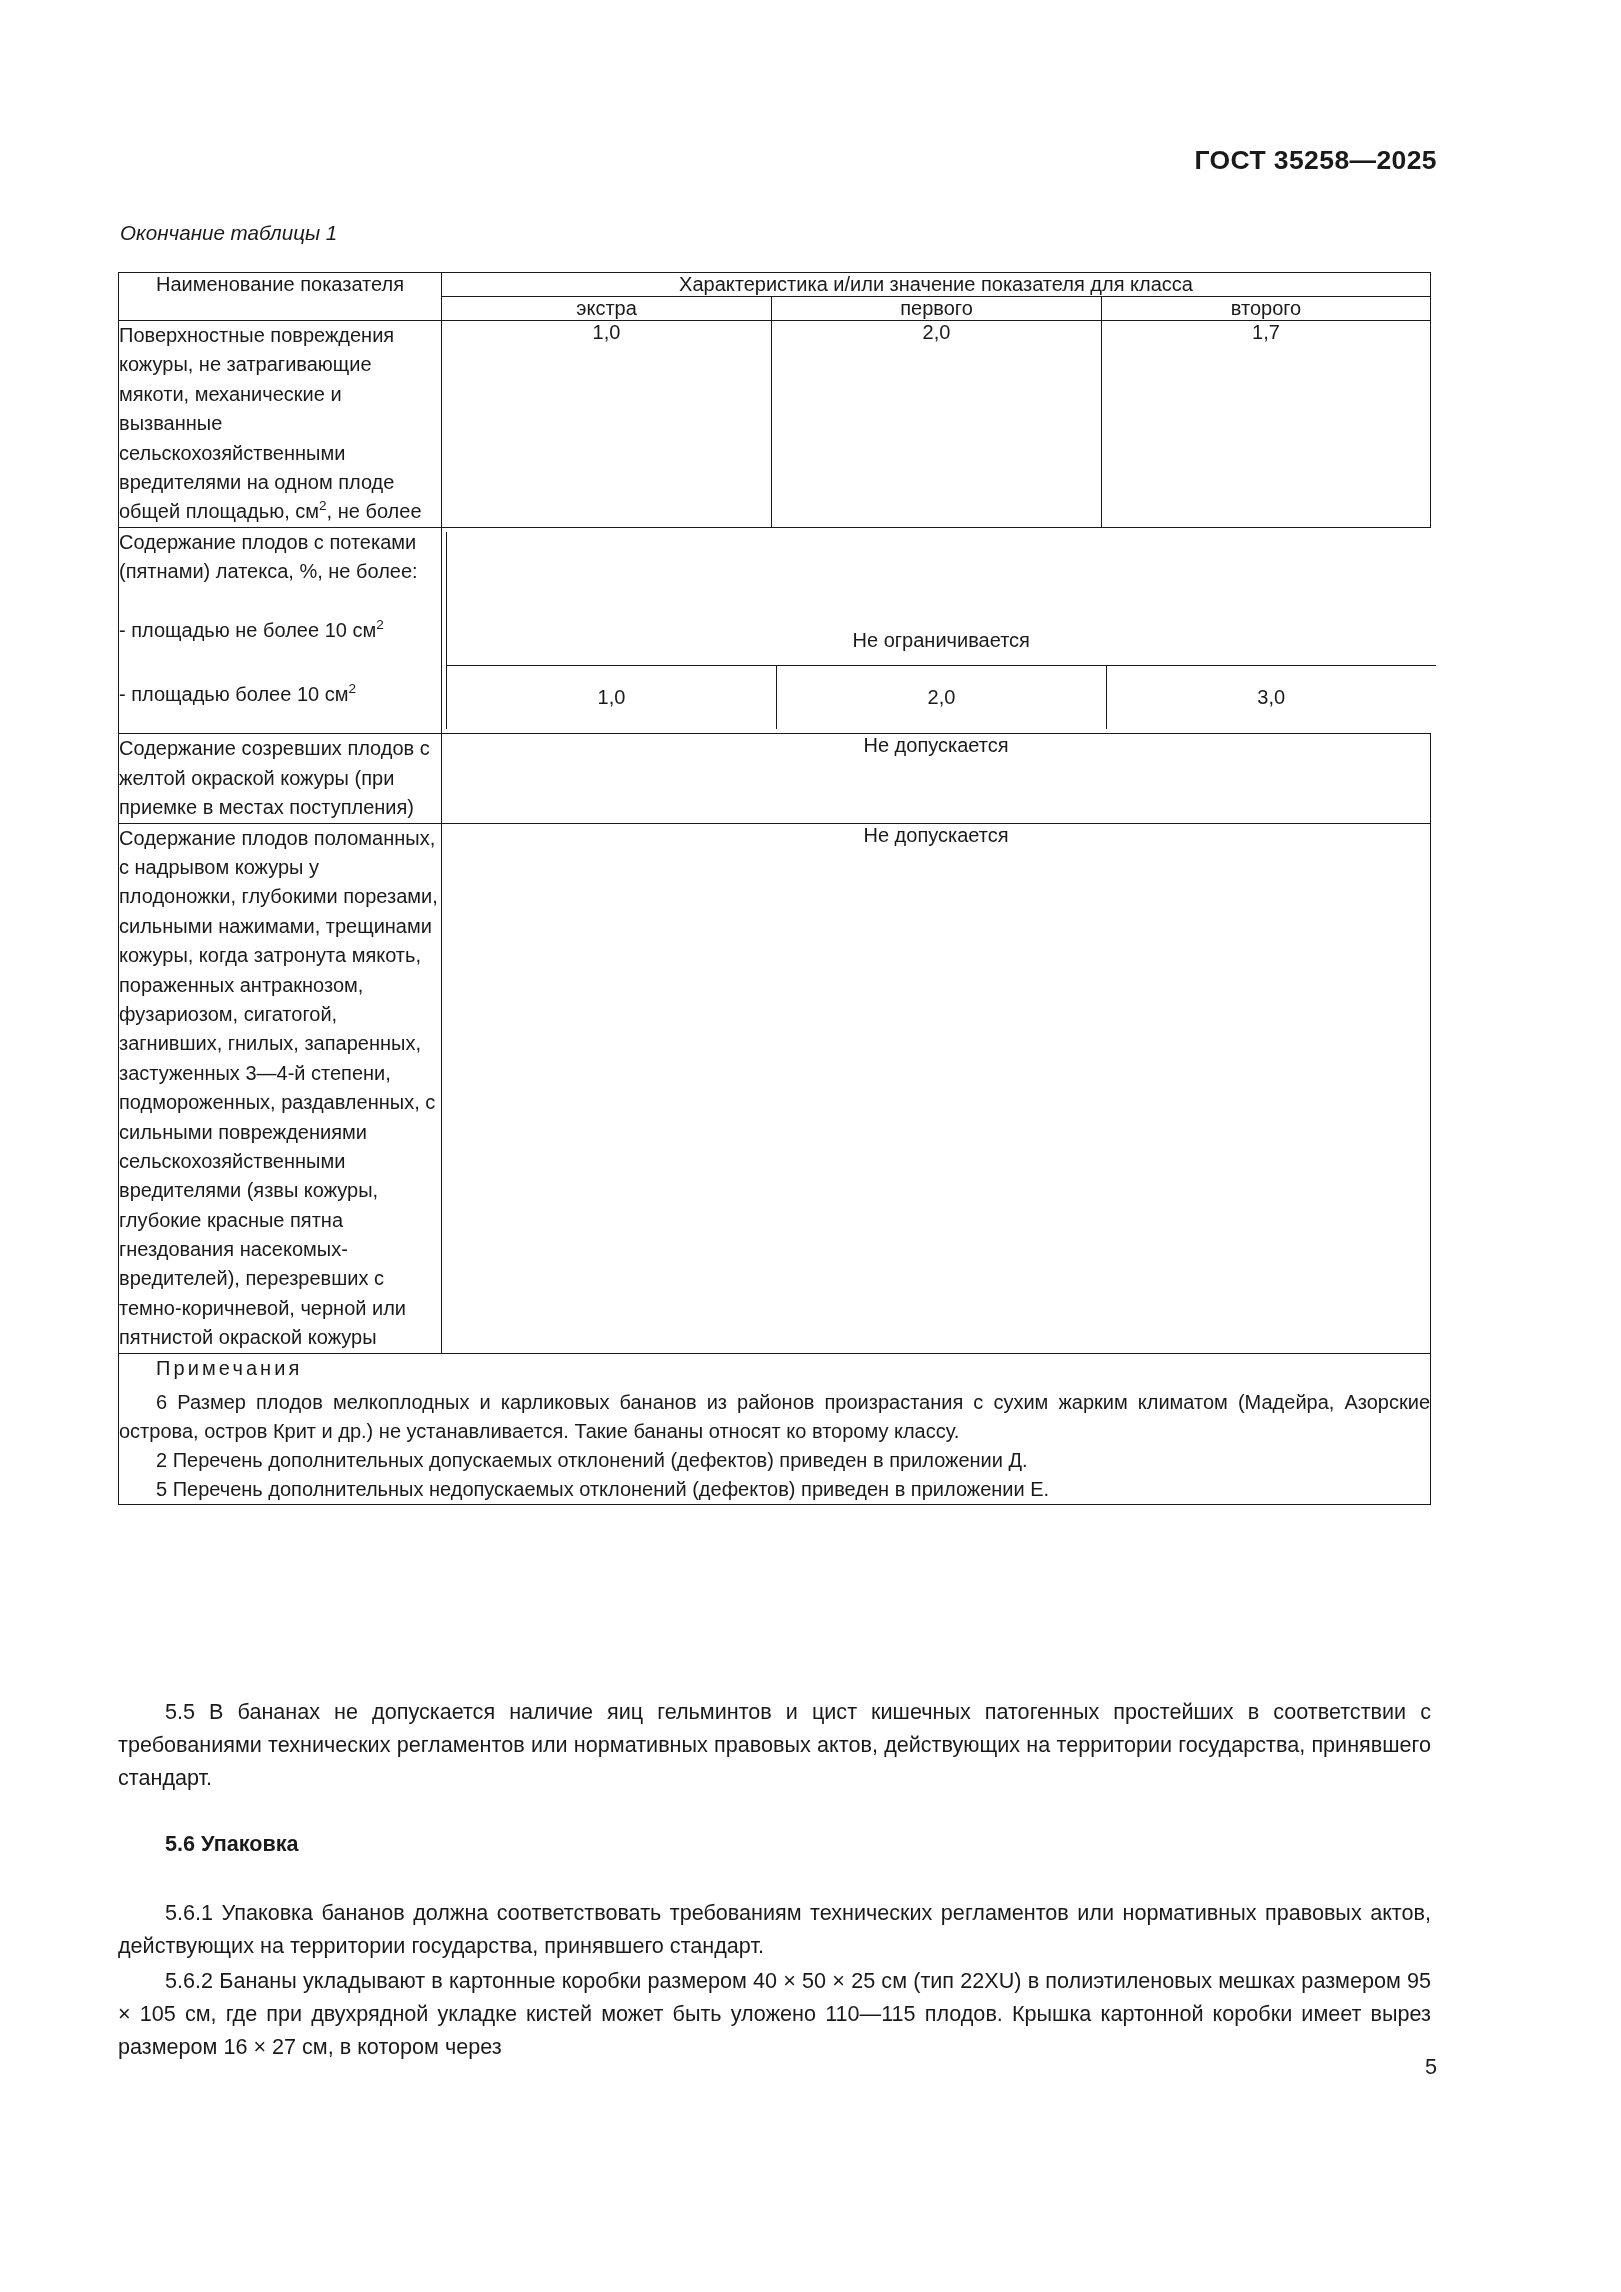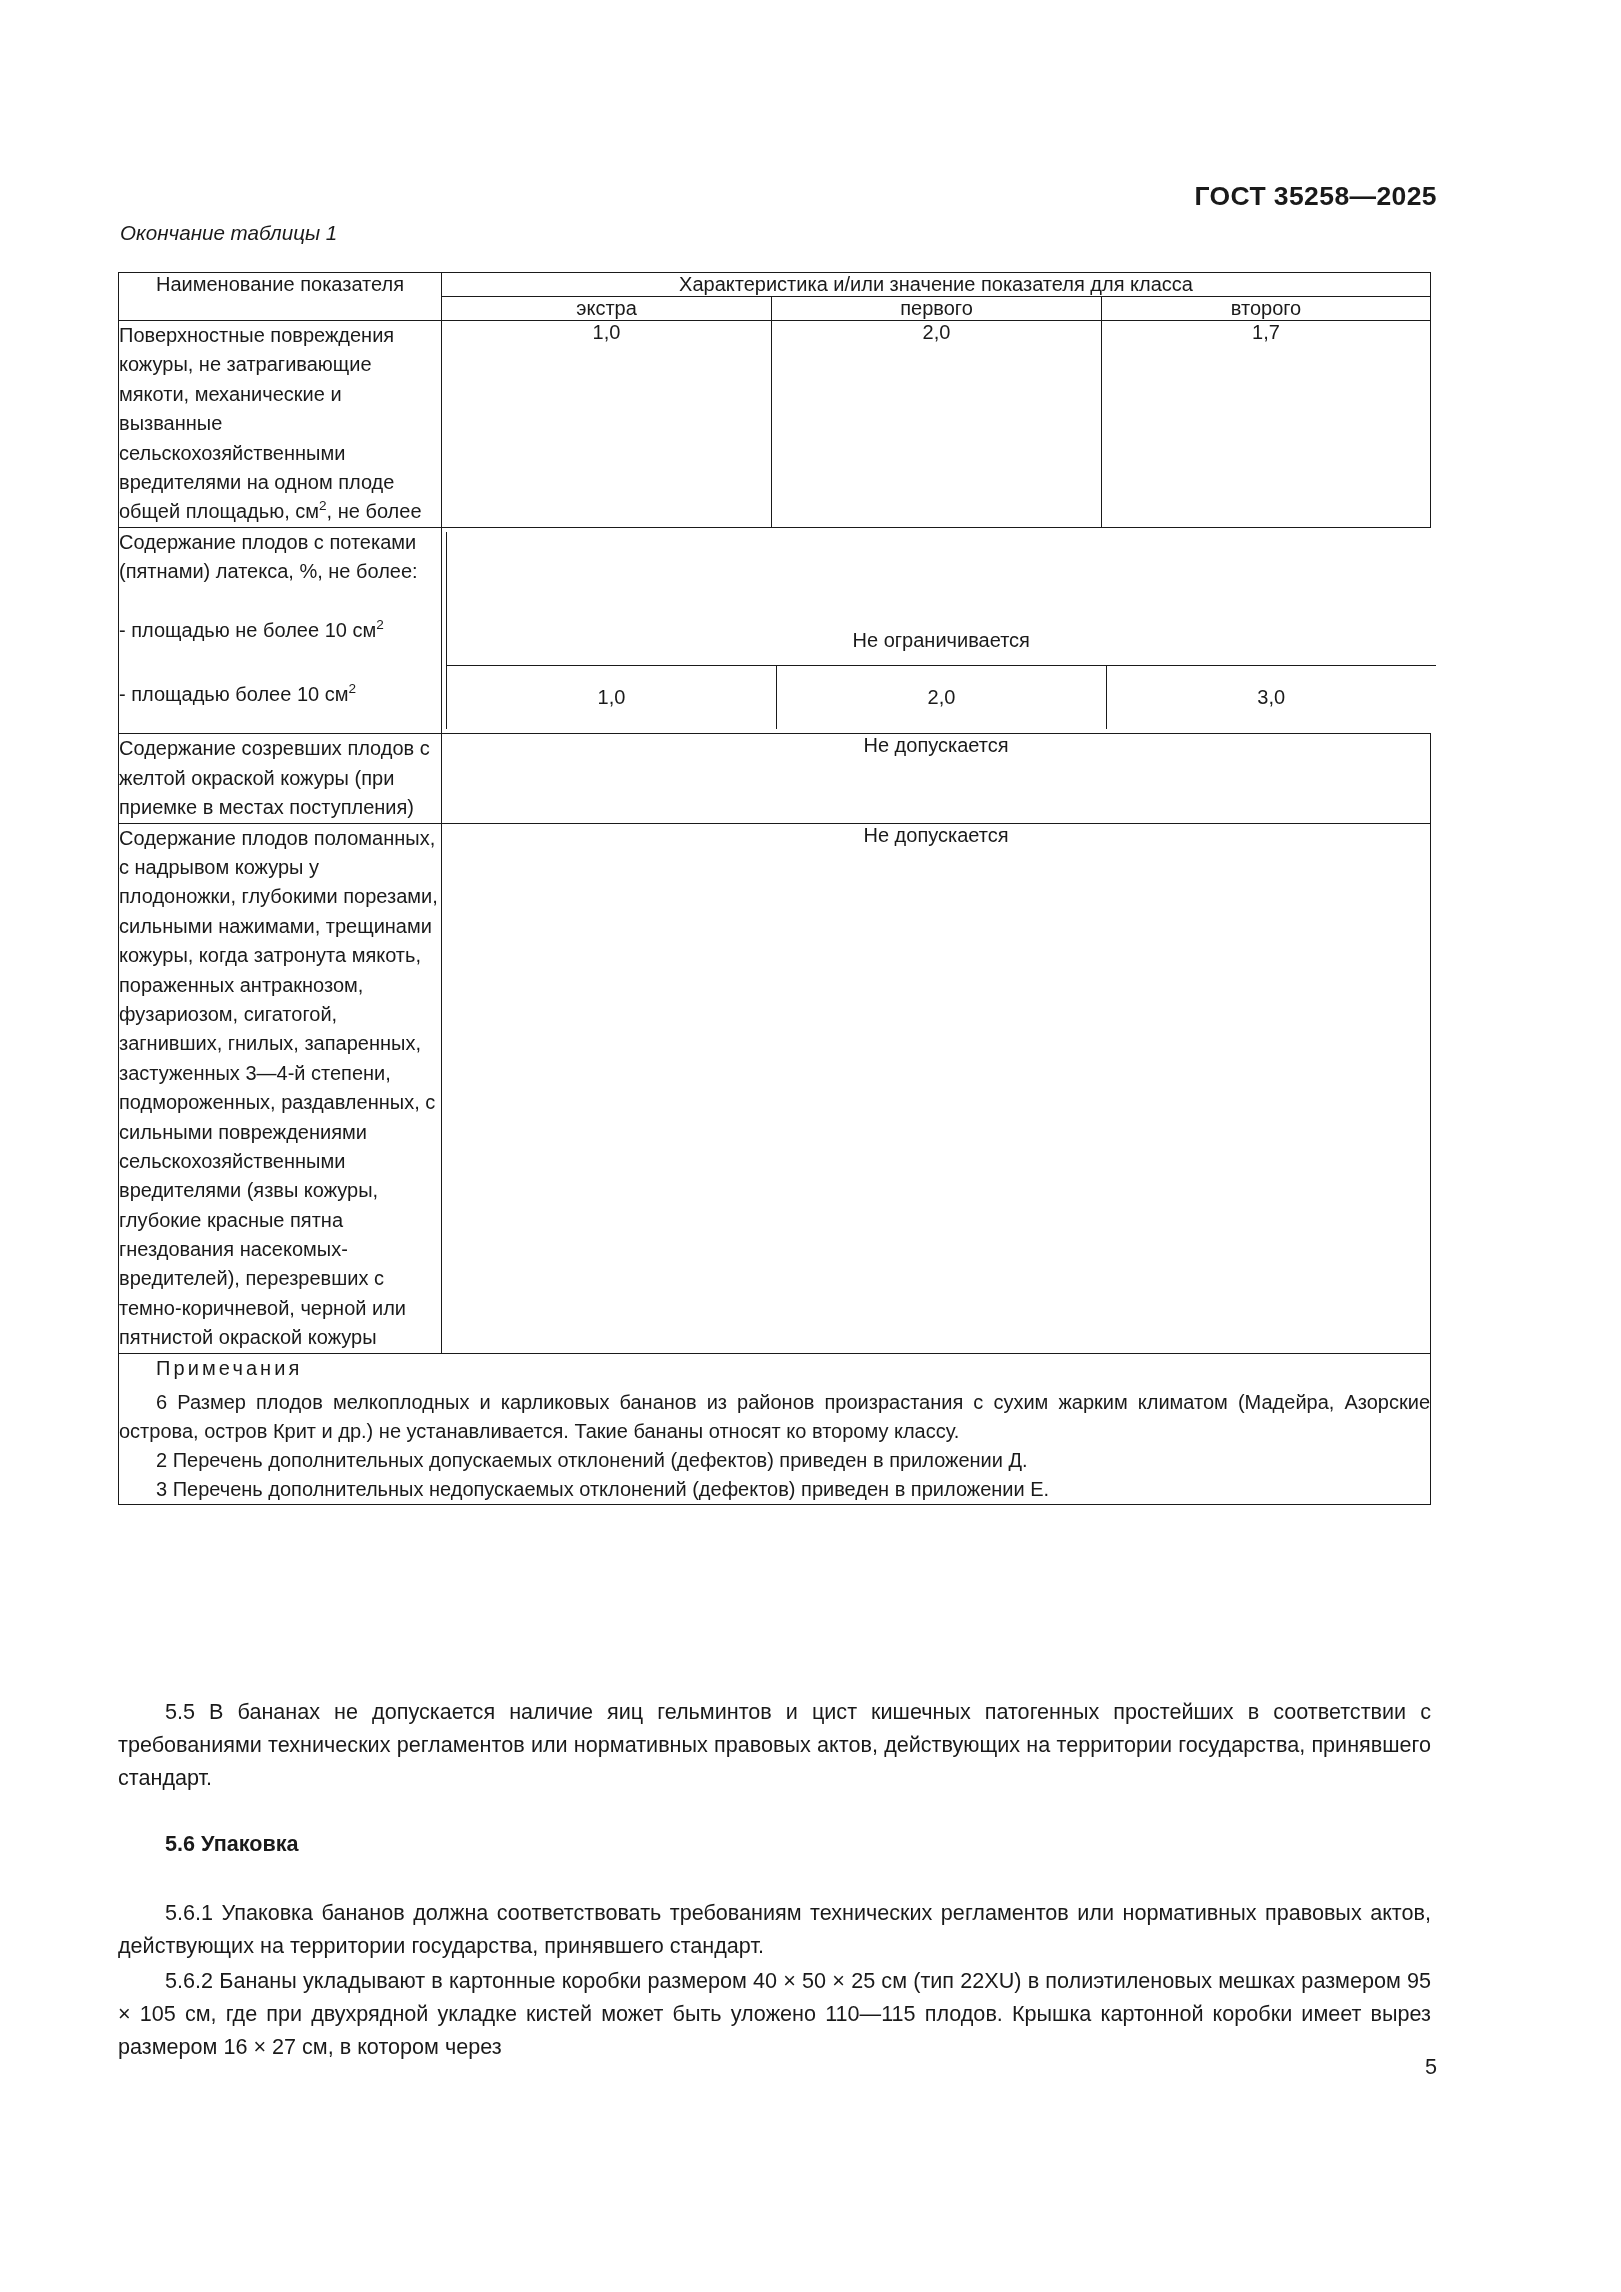--- a/index.html
+++ b/index.html
@@ -26,21 +26,20 @@
 
   
   .doc-header {
     position: absolute;
     top: 145px;
     right: 184px;
     font-size: 26.5px;
     font-weight: bold;
     letter-spacing: 0.4px;
     white-space: nowrap;
-    margin-top: 36px;
   }
 
   
   .table-caption {
     position: absolute;
     left: 120px;
     top: 221px;
     font-size: 20.6px;
     font-style: italic;
   }
@@ -230,21 +229,21 @@
       <tr>
         <td class="cell-name">Содержание плодов поломанных, с надрывом кожуры у плодоножки, глубокими порезами, сильными нажимами, трещинами кожуры, когда затронута мякоть, пораженных антракнозом, фузариозом, сигатогой, загнивших, гнилых, запаренных, застуженных 3—4-й степени, подмороженных, раздавленных, с сильными повреждениями сельскохозяйственными вредителями (язвы кожуры, глубокие красные пятна гнездования насекомых-вредителей), перезревших с темно-коричневой, черной или пятнистой окраской кожуры</td>
         <td class="cell-val-top" colspan="3">Не допускается</td>
       </tr>
 
       <tr>
         <td class="notes-cell" colspan="4">
           <div class="notes-title">Примечания</div>
           <div class="note-item">6 Размер плодов мелкоплодных и карликовых бананов из районов произрастания с сухим жарким климатом (Мадейра, Азорские острова, остров Крит и др.) не устанавливается. Такие бананы относят ко второму классу.</div>
           <div class="note-item">2 Перечень дополнительных допускаемых отклонений (дефектов) приведен в приложении Д.</div>
-          <div class="note-item">3 Перечень дополнительных недопускаемых отклонений (дефектов) приведен в приложении Е.</div>
+          <div class="note-item">5 Перечень дополнительных недопускаемых отклонений (дефектов) приведен в приложении Е.</div>
         </td>
       </tr>
     </tbody>
   </table>
 
 
   <div class="body-block" style="top:1696px;">
     <p>5.5 В бананах не допускается наличие яиц гельминтов и цист кишечных патогенных простейших в соответствии с требованиями технических регламентов или нормативных правовых актов, действующих на территории государства, принявшего стандарт.</p>
   </div>
 

